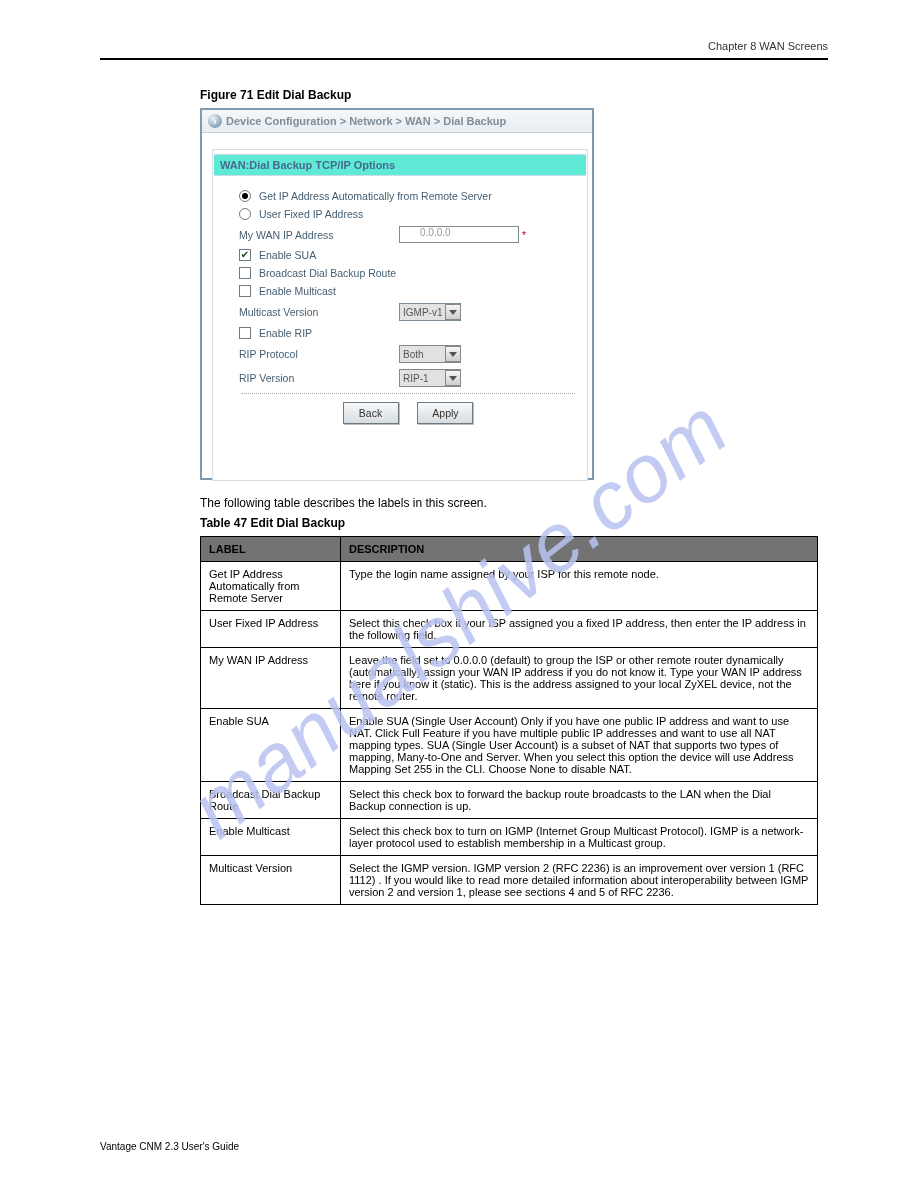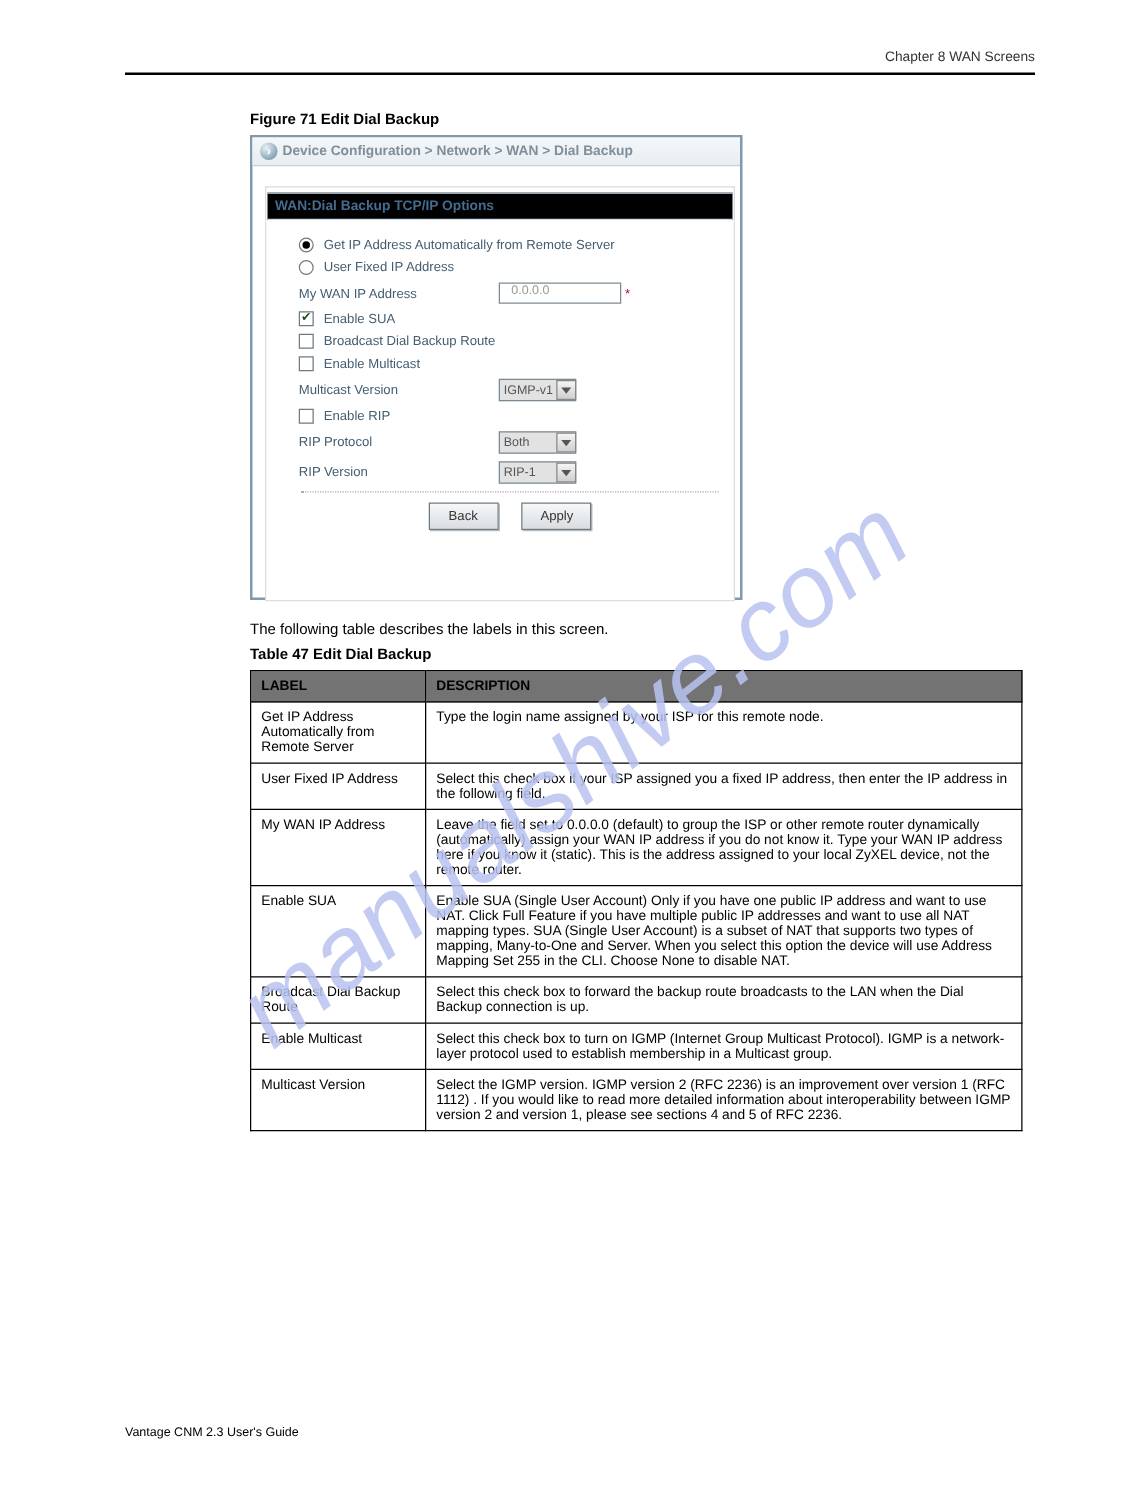--- a/index.html
+++ b/index.html
@@ -5,29 +5,29 @@
   * { box-sizing: border-box; margin: 0; padding: 0; }
   body { font-family: Arial, Helvetica, sans-serif; background: #fff; color: #000; position: relative; width: 918px; height: 1188px; }
   .page { padding: 40px 90px 0 100px; }
   .header-right { text-align: right; font-size: 11px; color: #333; }
   .rule { border-top: 2px solid #000; margin-top: 6px; }
   .fig-title { font-size: 12px; font-weight: bold; margin-top: 28px; margin-left: 100px; margin-bottom: 6px; }
   .screenshot { margin-left: 100px; border: 2px solid #7f9aaf; background: #fff; width: 394px; height: 372px; position: relative; font-family: Tahoma, Arial, sans-serif; }
   .bc-bar { background: linear-gradient(#f5f7f9, #e7edf2); border-bottom: 1px solid #c6d2db; padding: 4px 6px; font-size: 11px; font-weight: bold; color: #7f8e99; display: flex; align-items: center; gap: 4px; }
   .bc-arrow { width: 14px; height: 14px; border-radius: 50%; background: radial-gradient(circle at 35% 30%, #e8f0f6, #8aa5b8 70%); display: inline-flex; align-items: center; justify-content: center; color: #fff; font-size: 10px; }
   .inner-frame { margin:16px 4px 4px 10px; border:1px solid #d7dde1; height:332px; padding-top:4px; background:#fff; }
-  .panel-title { background:#000000; color:#466b8f; font-size:11px; font-weight:bold; padding:4px 6px; border-top:1px solid #cddbe6; border-bottom:1px solid #cddbe6; margin:0 1px; }
+  .panel-title { background:#5eead4; color:#466b8f; font-size:11px; font-weight:bold; padding:4px 6px; border-top:1px solid #cddbe6; border-bottom:1px solid #cddbe6; margin:0 1px; }
   .form-area { padding:14px 10px 4px 26px; font-size:10.5px; color:#445d70; }
   .f-row { display:flex; align-items:center; margin-bottom:6px; }
   .f-label { flex:0 0 160px; }
   .radio, .check { width:12px; height:12px; border:1px solid #6f7a82; margin-right:8px; display:inline-flex; align-items:center; justify-content:center; background:#fff; }
   .radio { border-radius:50%; }
   .radio .dot { width:6px; height:6px; border-radius:50%; background:#000; }
   .check.checked::after { content:"✔"; font-size:10px; color:#1b4f20; line-height:10px; }
-  .txt-input { width:98px; height:17px; border:1px solid #7c8a94; font-size:10px; padding:0 9px; color:#999; background:#fff; }
+  .txt-input { width:120px; height:17px; border:1px solid #7c8a94; font-size:10px; padding:0 20px; color:#999; background:#fff; }
   .req { color:#c02; margin-left:3px; }
   .sel { width:62px; height:18px; border:1px solid #7c8a94; background:#e2e2e2; color:#555; font-size:10px; display:inline-flex; align-items:center; justify-content:space-between; padding:0 0 0 3px; }
   .sel .sel-btn { width:16px; height:16px; border:1px solid #888; background:linear-gradient(#f5f5f5,#cfcfcf); display:inline-flex; align-items:center; justify-content:center; margin-right:-1px; }
   .sel .tri { width:0; height:0; border-left:4px solid transparent; border-right:4px solid transparent; border-top:5px solid #555; }
   .dotted { border-top:1px dotted #aab; margin:6px 2px 8px 2px; }
   .btn-row { text-align:center; }
   .btn { display:inline-block; width:56px; height:22px; border:1px solid #6e7a82; background:linear-gradient(#f7f8f9,#d8dde1); font-size:10.5px; color:#333; line-height:20px; text-align:center; margin:0 8px; box-shadow:1px 1px 0 #bbb; }
 
   .desc-para { font-size:12px; margin:16px 0 4px 100px; }
   .tbl-title { font-size:12px; font-weight:bold; margin-left:100px; margin-bottom:6px; margin-top:6px; }

